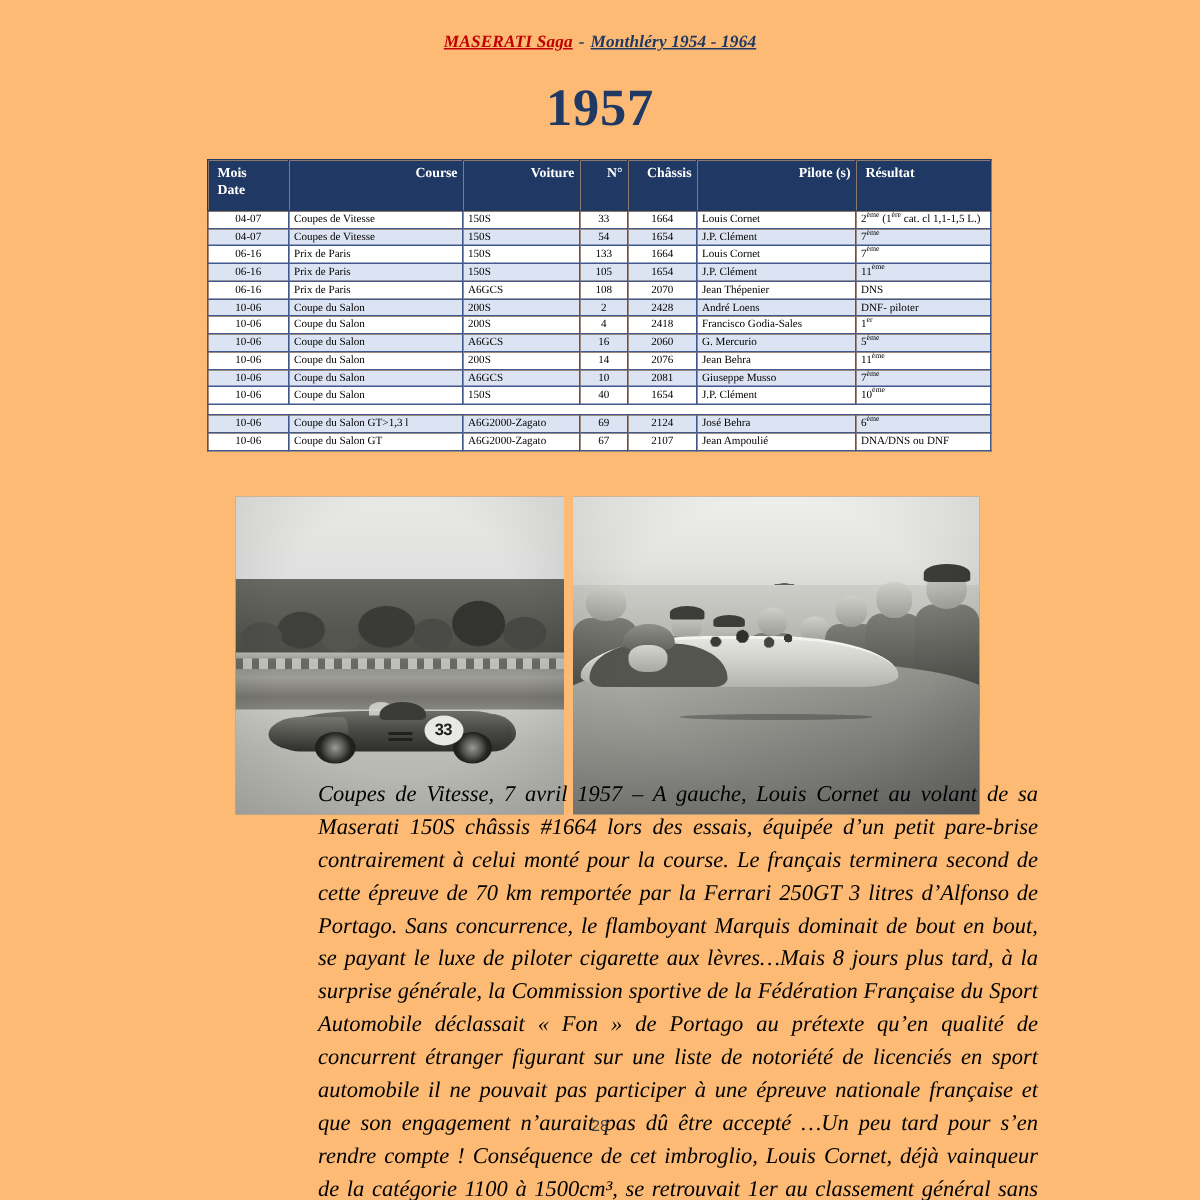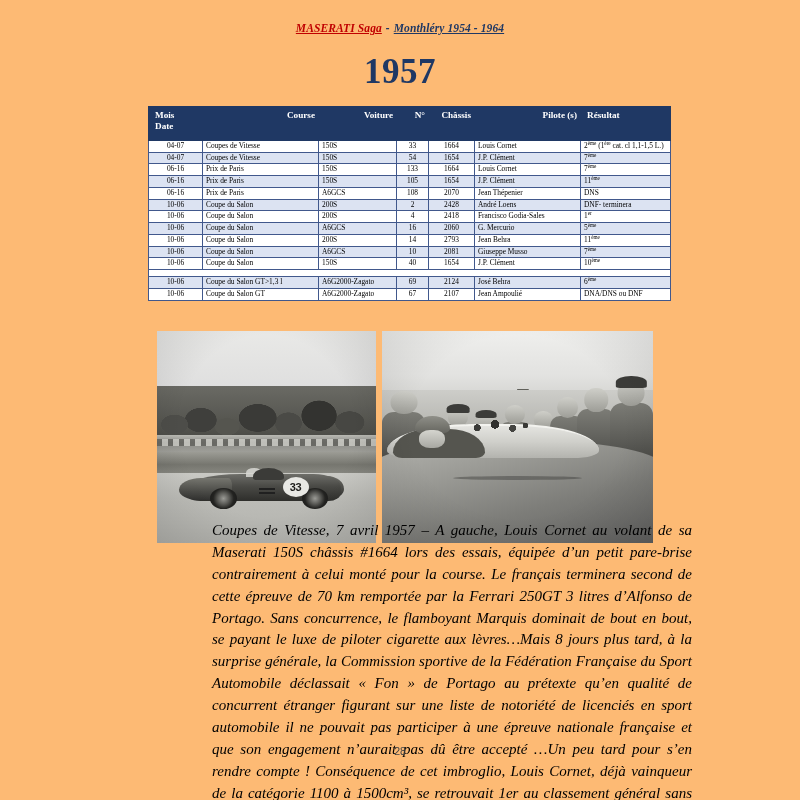--- a/index.html
+++ b/index.html
@@ -44,21 +44,20 @@
     font-weight: bold;
     color: #1f3864;
     letter-spacing: .5px;
   }
 
   
   .table-wrap {
     position: absolute;
     left: 138px; top: 106px;
     width: 522px;
-    margin-left: 10px;
   }
   table.results {
     border-collapse: collapse;
     width: 522px;
     table-layout: fixed;
     font-size: 7.4px;
     color: #000000;
   }
   table.results th, table.results td {
     border: 1px solid #41588c;
@@ -400,21 +399,21 @@
             <td class="c-pilote">Jean Thépenier</td>
             <td class="c-resultat"><span>DNS</span></td>
           </tr>
           <tr class="r-even">
             <td class="c-date">10-06</td>
             <td class="c-course">Coupe du Salon</td>
             <td class="c-voiture">200S</td>
             <td class="c-num">2</td>
             <td class="c-chassis">2428</td>
             <td class="c-pilote">André Loens</td>
-            <td class="c-resultat"><span>DNF- terminera</span></td>
+            <td class="c-resultat"><span>DNF- piloter</span></td>
           </tr>
           <tr class="r-odd">
             <td class="c-date">10-06</td>
             <td class="c-course">Coupe du Salon</td>
             <td class="c-voiture">200S</td>
             <td class="c-num">4</td>
             <td class="c-chassis">2418</td>
             <td class="c-pilote">Francisco Godia-Sales</td>
             <td class="c-resultat"><span>1</span><sup>er</sup></td>
           </tr>
@@ -425,21 +424,21 @@
             <td class="c-num">16</td>
             <td class="c-chassis">2060</td>
             <td class="c-pilote">G. Mercurio</td>
             <td class="c-resultat"><span>5</span><sup>ème</sup></td>
           </tr>
           <tr class="r-odd">
             <td class="c-date">10-06</td>
             <td class="c-course">Coupe du Salon</td>
             <td class="c-voiture">200S</td>
             <td class="c-num">14</td>
-            <td class="c-chassis">2793</td>
+            <td class="c-chassis">2076</td>
             <td class="c-pilote">Jean Behra</td>
             <td class="c-resultat"><span>11</span><sup>ème</sup></td>
           </tr>
           <tr class="r-even">
             <td class="c-date">10-06</td>
             <td class="c-course">Coupe du Salon</td>
             <td class="c-voiture">A6GCS</td>
             <td class="c-num">10</td>
             <td class="c-chassis">2081</td>
             <td class="c-pilote">Giuseppe Musso</td>

